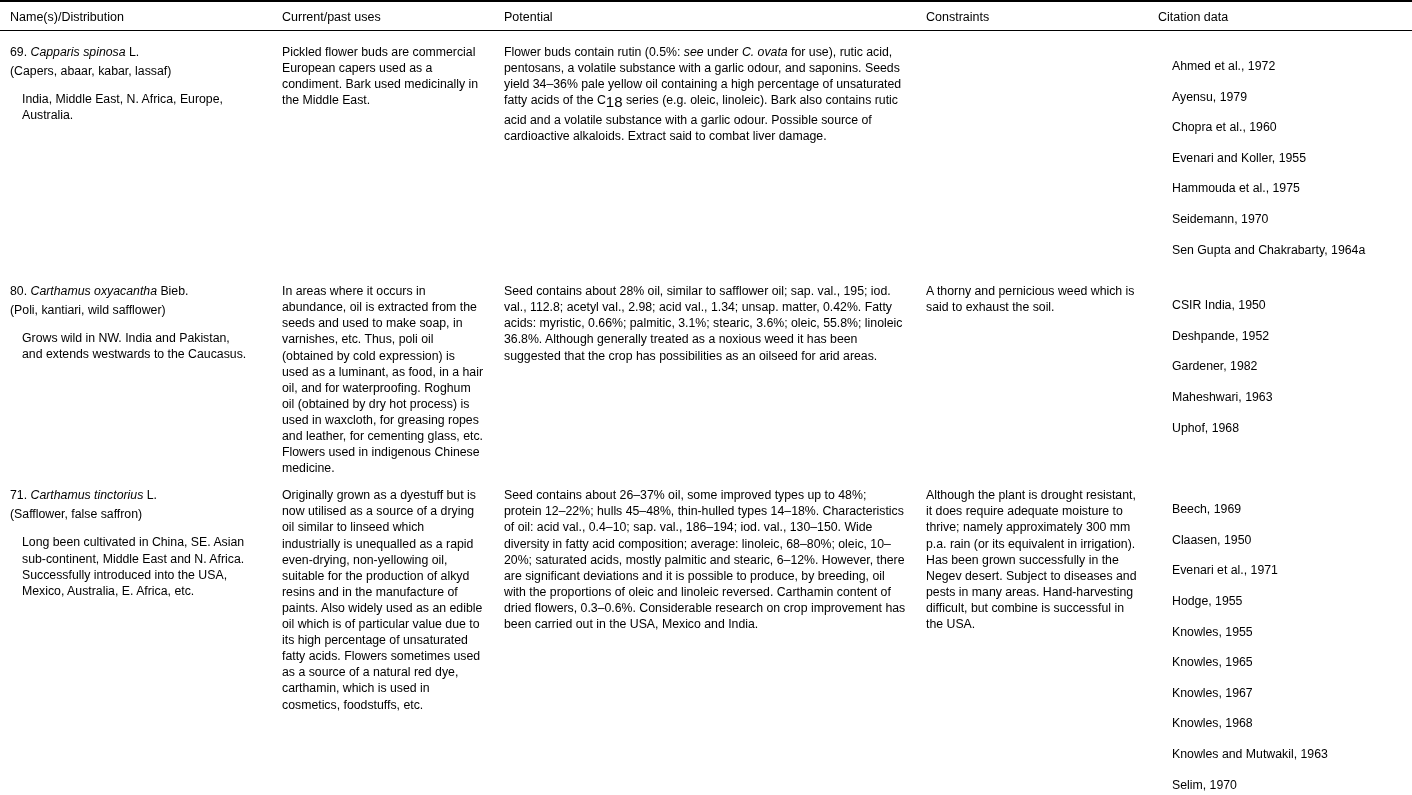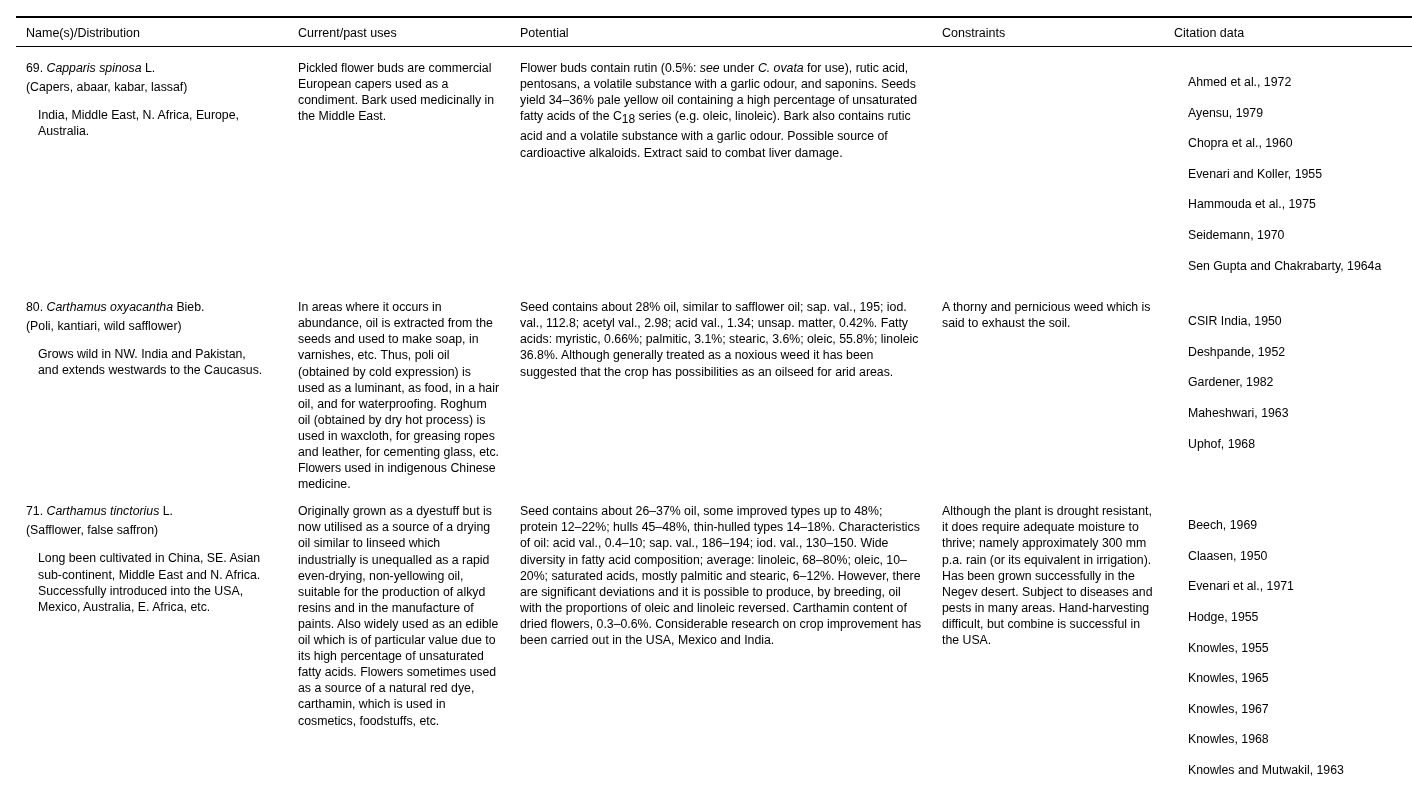--- a/index.html
+++ b/index.html
@@ -11,21 +11,21 @@
     width: 1412px;
     height: 795px;
     font-family: "Liberation Sans", sans-serif;
     color: #000000;
     overflow: hidden;
   }
   .page {
     position: relative;
     width: 1412px;
     height: 795px;
-    padding: 16px;
+    padding: 0;
     box-sizing: border-box;
   }
   table.data-table {
     border-collapse: collapse;
     width: 1412px;
     table-layout: fixed;
   }
   table.data-table col.c0 { width: 272px; }
   table.data-table col.c1 { width: 222px; }
   table.data-table col.c2 { width: 422px; }
@@ -69,21 +69,21 @@
   .cell-para {
     margin: 0;
   }
   .cit-line {
     margin: 14px;
     line-height: 1.35;
     white-space: nowrap;
   }
   .sub {
     vertical-align: sub;
-    font-size: 12px;
+    font-size: 15px;
   }
   .ital { font-style: italic; }
 </style>
 </head>
 <body>
 
 <div class="page">
   <table class="data-table">
     <colgroup>
       <col class="c0">

